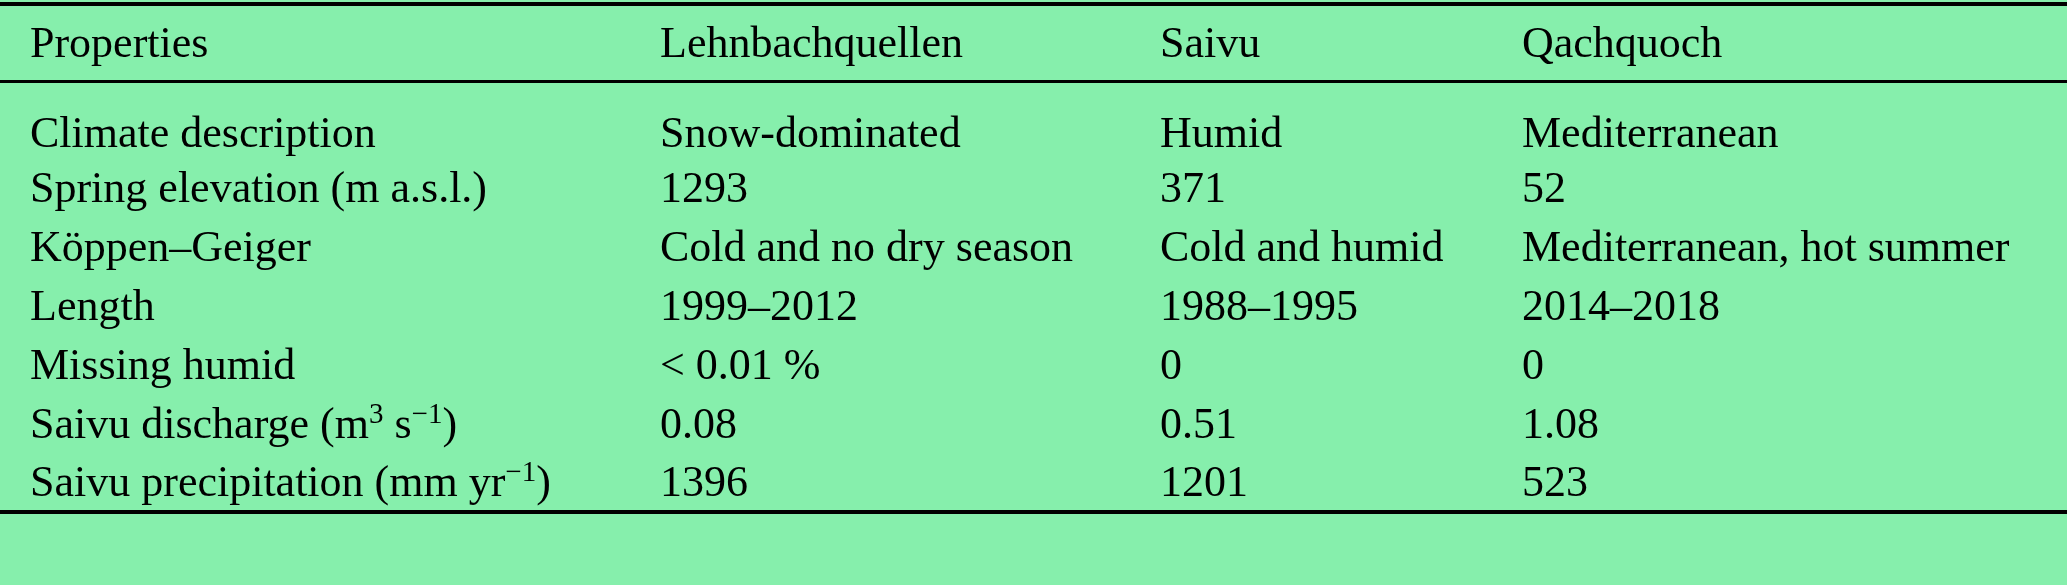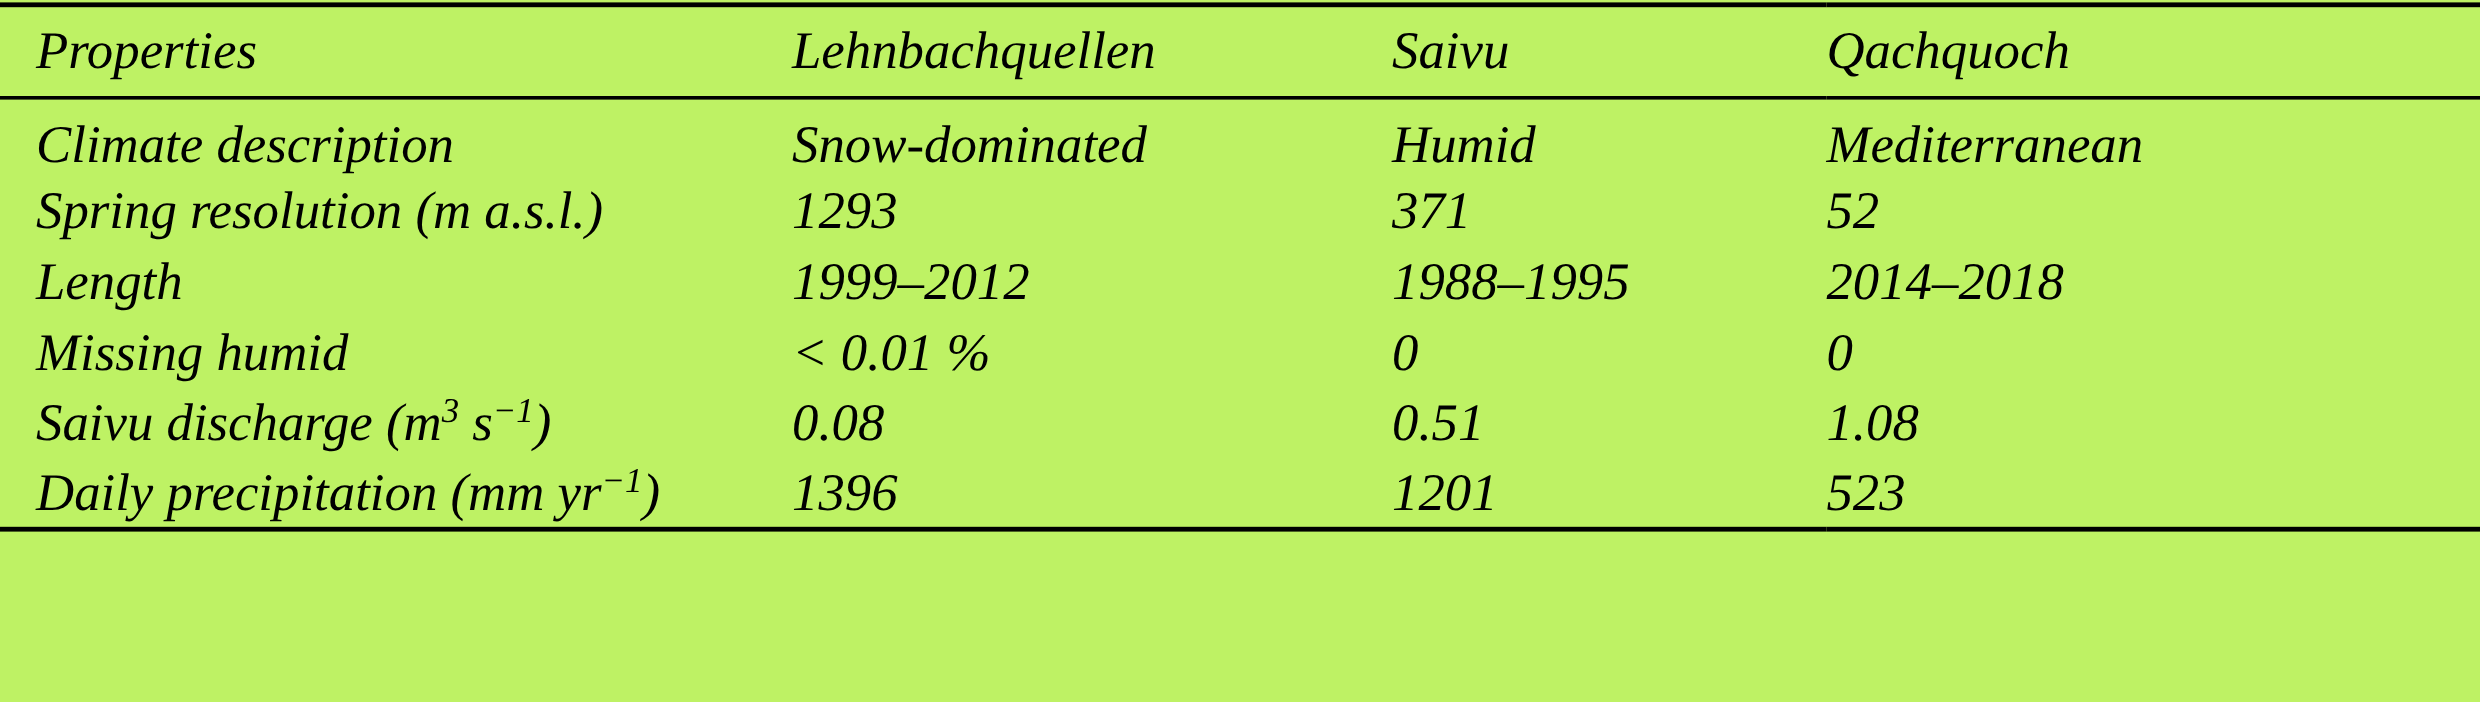--- a/index.html
+++ b/index.html
@@ -3,25 +3,24 @@
 <meta charset="utf-8">
 <style>
   html, body {
     margin: 0;
     padding: 0;
     background: #ffffff;
   }
   .page {
     width: 2067px;
     height: 585px;
-    background: #bef264;
+    background: #86efac;
     box-sizing: border-box;
     padding-top: 2px;
     overflow: hidden;
-    font-style: italic;
   }
   table.props-table {
     border-collapse: collapse;
     table-layout: fixed;
     width: 2067px;
     font-family: "Liberation Serif", "DejaVu Serif", serif;
     font-size: 44px;
     color: #000000;
     border-top: 4px solid #000000;
     border-bottom: 4px solid #000000;
@@ -38,21 +37,21 @@
     padding-left: 30px;
   }
   thead tr {
     border-bottom: 3px solid #000000;
     height: 77px;
   }
   tbody tr {
     height: 59px;
   }
   tbody tr:first-child td {
-    padding-top: 12px;
+    padding-top: 24px;
   }
   sup {
     font-size: 66%;
     line-height: 0;
     position: relative;
     top: -0.5em;
     vertical-align: baseline;
   }
 </style>
 </head>
@@ -75,44 +74,50 @@
       </tr>
     </thead>
     <tbody>
         <tr>
     <td><span>Climate description</span></td>
     <td>Snow-dominated</td>
     <td>Humid</td>
     <td>Mediterranean</td>
   </tr>
         <tr>
-    <td><span>Spring resolution (m a.s.l.)</span></td>
+    <td><span>Spring elevation (m a.s.l.)</span></td>
     <td>1293</td>
     <td>371</td>
     <td>52</td>
+  </tr>
+        <tr>
+    <td><span>Köppen–Geiger</span></td>
+    <td>Cold and no dry season</td>
+    <td>Cold and humid</td>
+    <td>Mediterranean, hot summer</td>
   </tr>
         <tr>
     <td><span>Length</span></td>
     <td>1999–2012</td>
     <td>1988–1995</td>
     <td>2014–2018</td>
   </tr>
         <tr>
     <td><span>Missing humid</span></td>
     <td>&lt; 0.01 %</td>
     <td>0</td>
     <td>0</td>
   </tr>
         <tr>
     <td><span>Saivu discharge (m</span><sup>3</sup><span> s</span><sup>−1</sup><span>)</span></td>
     <td>0.08</td>
     <td>0.51</td>
     <td>1.08</td>
   </tr>
         <tr>
-    <td><span>Daily precipitation (mm yr</span><sup>−1</sup><span>)</span></td>
+    <td><span>Saivu precipitation (mm yr</span><sup>−1</sup><span>)</span></td>
     <td>1396</td>
     <td>1201</td>
     <td>523</td>
   </tr>
       </tbody>
   </table>
 </div>
 
 </body></html>

